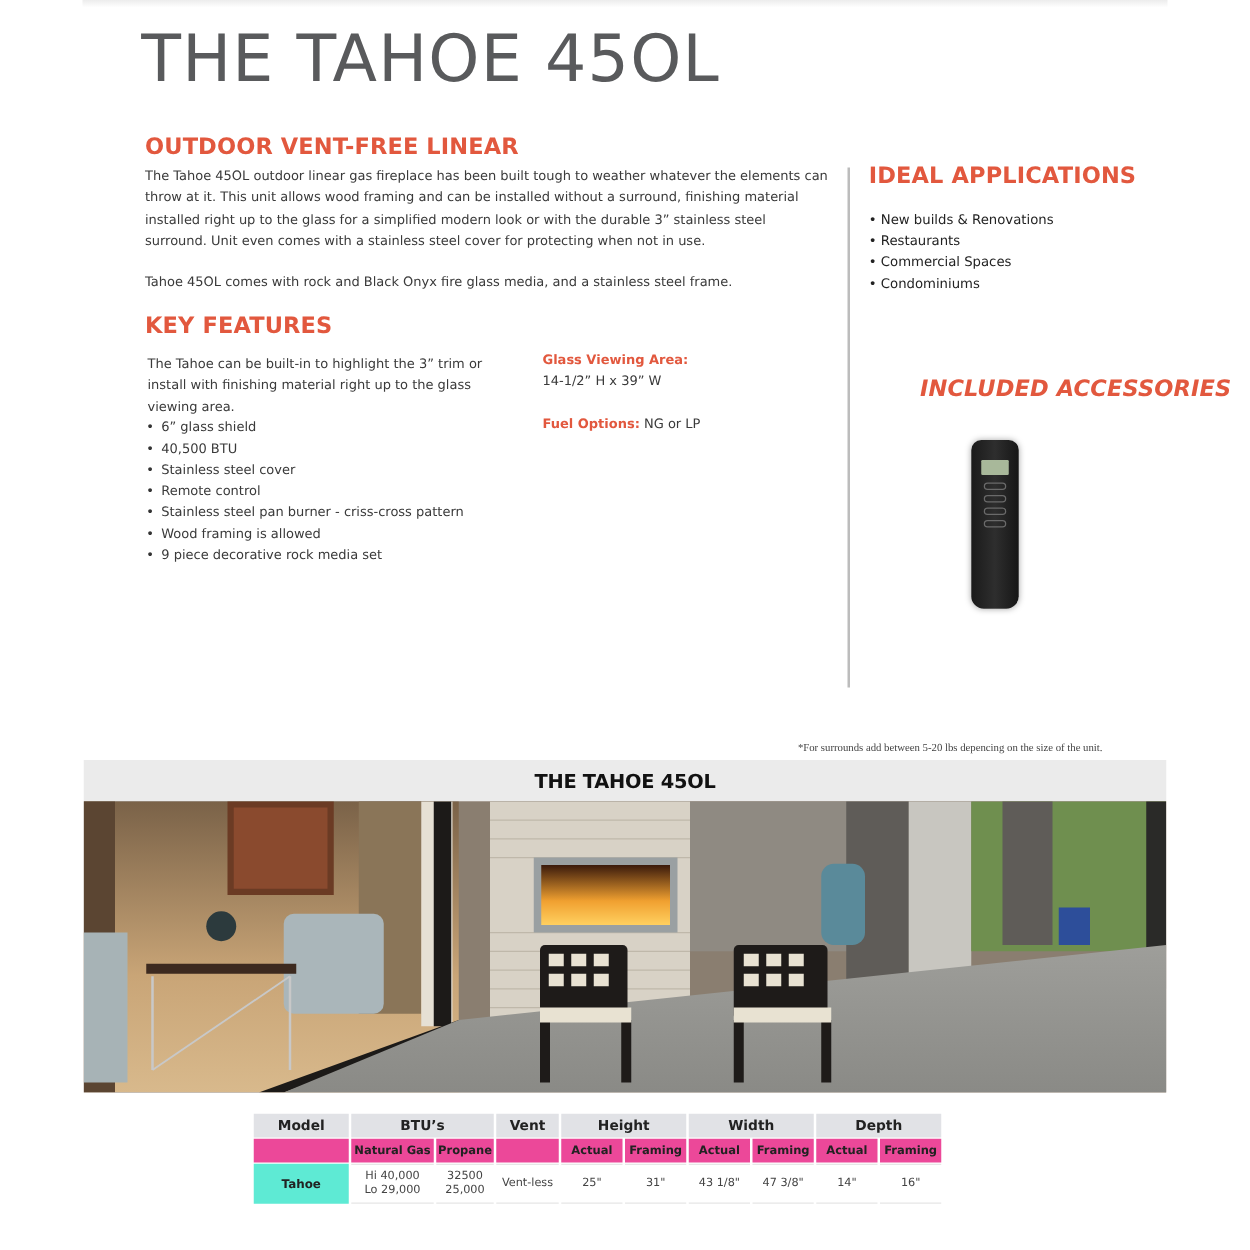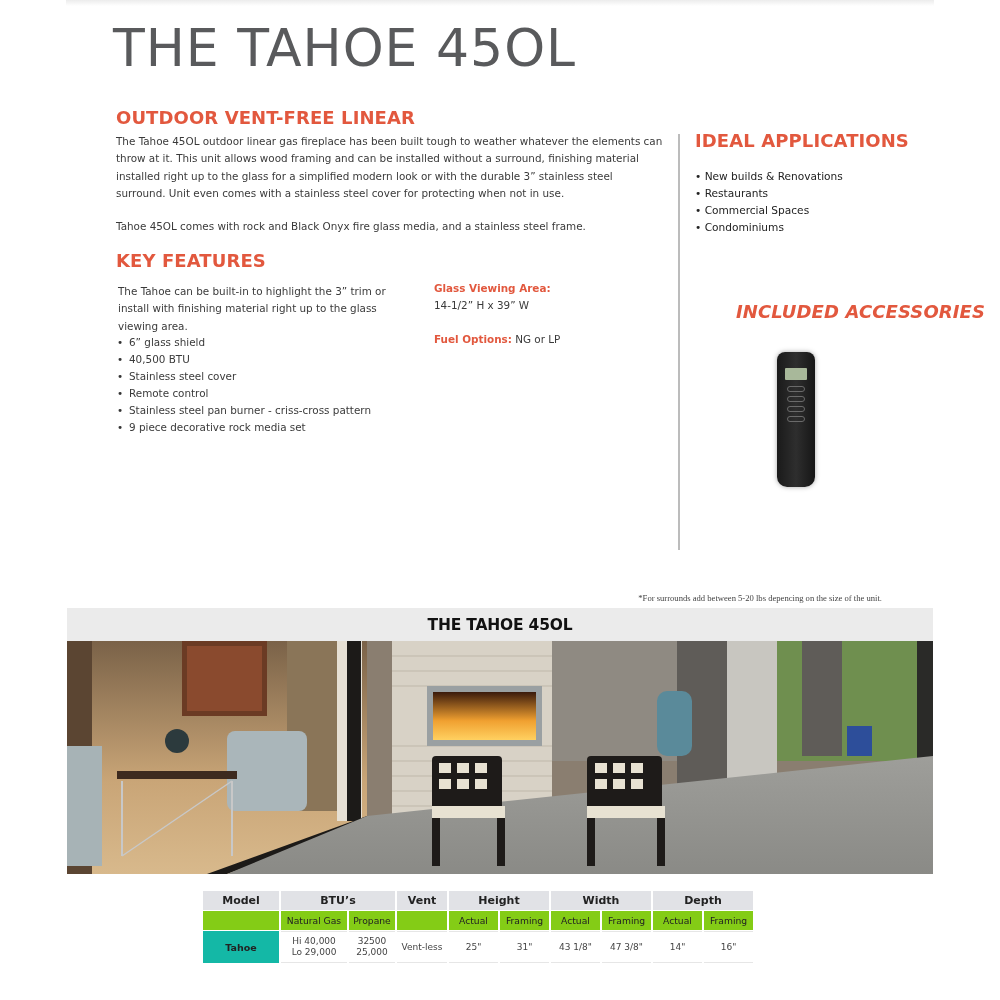--- a/index.html
+++ b/index.html
@@ -55,24 +55,24 @@
       display: flex; align-items: center; justify-content: center; }
     .banner-title { font-family: "DejaVu Sans", sans-serif; font-size: 15.5px; font-weight: bold; color: #111;
       letter-spacing: -0.2px; }
 
     .photo { position: absolute; left: 67px; top: 641px; width: 866px; height: 233px; overflow: hidden;
       background: #8a7e70; }
 
     .spec-table { position: absolute; left: 201px; top: 890px; border-collapse: separate; border-spacing: 2px 1px;
       font-family: "DejaVu Sans", sans-serif; }
     .spec-table th { font-weight: bold; font-size: 11px; color: #222; height: 19px; background: #e1e2e6; padding: 0; }
-    .spec-table .sub th { font-weight: normal; font-size: 9.2px; color: #222; background: #84cc16; height: 19px; }
+    .spec-table .sub th { font-weight: bold; font-size: 9.2px; color: #222; background: #ec4899; height: 19px; }
     .spec-table td { font-size: 9px; color: #444; text-align: center; height: 32px; line-height: 11px;
       border-top: 1px solid #e6e6e6; border-bottom: 1px solid #e6e6e6; }
-    .spec-table td.model-cell { background: #14b8a6; color: #222; font-weight: bold; font-size: 9.5px; border: none; }
+    .spec-table td.model-cell { background: #5eead4; color: #222; font-weight: bold; font-size: 9.5px; border: none; }
   </style>
 </head>
 <body>
 
 <div class="top-shadow"></div>
 
 <h1 class="page-title">THE TAHOE 45OL</h1>
 
 <h2 class="section-heading" style="left:116px; top:107px;">OUTDOOR VENT-FREE LINEAR</h2>
 <p class="body-text intro">The Tahoe 45OL outdoor linear gas fireplace has been built tough to weather whatever the elements can throw at it. This unit allows wood framing and can be installed without a surround, finishing material installed right up to the glass for a simplified modern look or with the durable 3” stainless steel surround. Unit even comes with a stainless steel cover for protecting when not in use.</p>
@@ -80,20 +80,21 @@
 
 <h2 class="section-heading" style="left:116px; top:250px;">KEY FEATURES</h2>
 <p class="body-text kf-intro">The Tahoe can be built-in to highlight the 3” trim or install with finishing material right up to the glass viewing area.</p>
 
 <ul class="feature-list">
   <li>6” glass shield</li>
   <li>40,500 BTU</li>
   <li>Stainless steel cover</li>
   <li>Remote control</li>
   <li>Stainless steel pan burner - criss-cross pattern</li>
+  <li>Wood framing is allowed</li>
   <li>9 piece decorative rock media set</li>
 </ul>
 
 <div class="spec-block" style="left:434px; top:280px;">
   <div class="spec-label">Glass Viewing Area:</div>
   <div>14-1/2” H x 39” W</div>
 </div>
 
 <div class="spec-block" style="left:434px; top:331px;">
   <span class="spec-label">Fuel Options</span><span class="spec-label">:</span><span> NG or LP</span>

